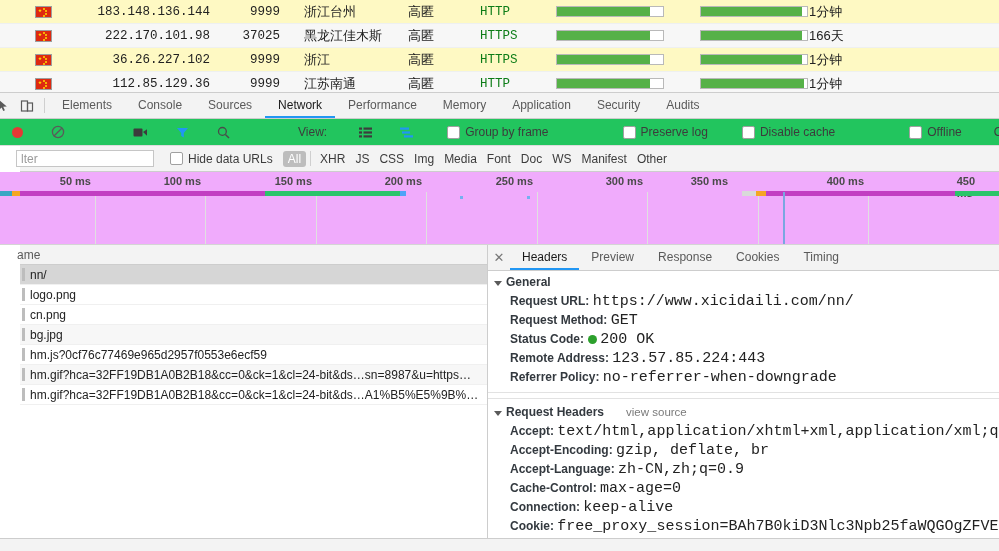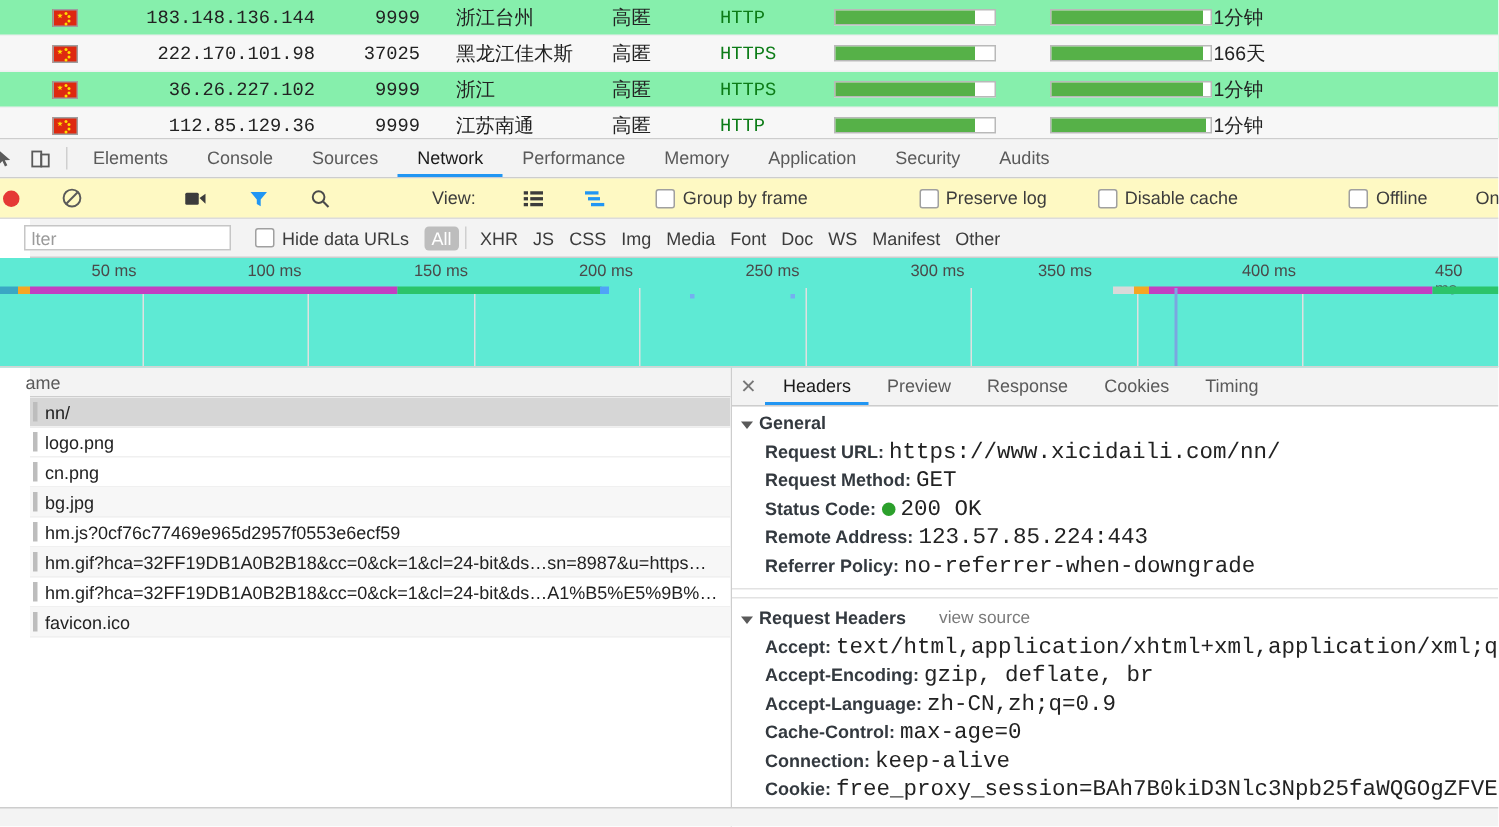--- a/index.html
+++ b/index.html
@@ -6,21 +6,21 @@
   body{
     width:999px;height:551px;overflow:hidden;
     background:#fff;
     font-family:"Liberation Sans", sans-serif;
     font-size:12px;color:#303942;
     -webkit-font-smoothing:antialiased;
   }
   .app{position:relative;width:999px;height:551px;overflow:hidden;}
 
   
-  .page-table{position:absolute;left:0;top:0;width:999px;height:92px;background:#86efac;overflow:hidden;}
+  .page-table{position:absolute;left:0;top:0;width:999px;height:92px;background:#fef9c3;overflow:hidden;}
   .ptrow{position:relative;height:23px;display:flex;align-items:center;border-bottom:1px solid #eef0f0;}
   .ptrow.alt{background:#f7f7f7;}
   .flag-cell{width:60px;display:flex;justify-content:flex-end;padding-right:8px;box-sizing:border-box;}
   .flag{
     width:17px;height:12px;display:inline-block;position:relative;
     background:#de2910;border:1px solid #9e9e9e;box-sizing:border-box;
   }
   .flag .s1{position:absolute;left:2px;top:2px;width:4px;height:4px;background:#ffde00;
      clip-path:polygon(50% 0%,61% 35%,98% 35%,68% 57%,79% 91%,50% 70%,21% 91%,32% 57%,2% 35%,39% 35%);}
   .flag .s2{position:absolute;left:7px;top:1px;width:2px;height:2px;background:#ffde00;border-radius:50%;}
@@ -45,42 +45,42 @@
   
   .tabstrip{height:25px;background:#f3f3f3;border-bottom:1px solid #cdcdcd;display:flex;align-items:stretch;flex:none;}
   .tb-icon{width:26px;display:flex;align-items:center;justify-content:center;cursor:pointer;}
   .tb-sep{width:1px;margin:5px 4px;background:#cfcfcf;}
   .tabs{display:flex;align-items:stretch;}
   .tab{padding:0 13px;display:flex;align-items:center;font-size:12px;color:#5a5a5a;cursor:pointer;
        border-bottom:2px solid transparent;}
   .tab.active{color:#1a1a1a;border-bottom-color:#2196f3;}
 
   
-  .nettoolbar{height:26px;background:#fef9c3;border-bottom:1px solid #dcdcdc;display:flex;align-items:center;flex:none;padding-left:6px;gap:28px;}
+  .nettoolbar{height:26px;background:#22c55e;border-bottom:1px solid #dcdcdc;display:flex;align-items:center;flex:none;padding-left:16px;gap:28px;}
   .rec-dot{width:11px;height:11px;border-radius:50%;background:#e53935;margin-left:-4px;}
   .ctl{display:flex;align-items:center;justify-content:center;width:26px;height:26px;cursor:pointer;}
   .vsep{width:1px;height:15px;background:#cfcfcf;margin:0 6px;}
   .lbl{font-size:12px;color:#3c3c3c;margin-right:4px;}
   .ckbox{width:11px;height:11px;border:1px solid #a0a0a0;background:#fff;border-radius:2px;display:inline-block;margin-right:5px;flex:none;}
   .ckwrap{display:flex;align-items:center;margin-right:6px;cursor:pointer;font-size:12px;color:#3c3c3c;white-space:nowrap;}
   .selvalue{font-size:12px;color:#3c3c3c;margin-left:2px;}
   .caret-dn{width:0;height:0;border-left:4px solid transparent;border-right:4px solid transparent;border-top:4px solid #6e6e6e;margin-left:12px;}
 
   
   .filterbar{height:25px;background:#f3f3f3;border-bottom:1px solid #cdcdcd;display:flex;align-items:center;flex:none;margin-left:20px;}
   .filter-input{width:138px;height:17px;border:1px solid #c6c6c6;background:#fff;margin-left:-4px;
      font-size:12px;color:#9a9a9a;padding:0 4px;line-height:17px;box-sizing:border-box;overflow:hidden;}
   .fspacer{flex:0 0 8px;}
   .pill{padding:1px 5px;border-radius:3px;font-size:12px;color:#333;cursor:pointer;margin-right:2px;}
   .pill.on{background:#bdbdbd;color:#fff;}
   .ftypes{display:flex;align-items:center;}
   .ftype{font-size:12px;color:#3c3c3c;margin:0 5px;cursor:pointer;}
 
   
-  .overview{height:72px;background:#5eead4;border-bottom:1px solid #d4d4d4;position:relative;flex:none;overflow:hidden;}
+  .overview{height:72px;background:#f0abfc;border-bottom:1px solid #d4d4d4;position:relative;flex:none;overflow:hidden;font-weight:bold;}
   .ruler-labels{position:absolute;left:0;top:0;width:100%;height:20px;}
   .tick{position:absolute;top:3px;font-size:11px;color:#4a4a4a;transform:translateX(-100%);padding-right:4px;}
   .gridline{position:absolute;top:20px;bottom:0;width:1px;background:#e0e0e0;}
   .ovbar{position:absolute;height:5px;}
   .ovdot{position:absolute;width:3px;height:3px;background:#74b0f0;top:24px;}
   .ovcursor{position:absolute;top:20px;bottom:0;width:2px;background:#7aa7e0;}
 
   
   .panes{flex:1;display:flex;min-height:0;margin-left:20px;}
   .leftpane{width:467px;border-right:1px solid #cdcdcd;display:flex;flex-direction:column;min-width:0;}
@@ -414,24 +414,20 @@
               <span class="reqname">hm.js?0cf76c77469e965d2957f0553e6ecf59</span>
             </div>
           <div class="reqrow alt">
               <span class="reqbar"></span>
               <span class="reqname">hm.gif?hca=32FF19DB1A0B2B18&amp;cc=0&amp;ck=1&amp;cl=24-bit&amp;ds…sn=8987&amp;u=https%3…</span>
             </div>
           <div class="reqrow">
               <span class="reqbar"></span>
               <span class="reqname">hm.gif?hca=32FF19DB1A0B2B18&amp;cc=0&amp;ck=1&amp;cl=24-bit&amp;ds…A1%B5%E5%9B%BD…</span>
             </div>
-          <div class="reqrow alt">
-              <span class="reqbar"></span>
-              <span class="reqname">favicon.ico</span>
-            </div>
         </div>
       </div>
 
       <div class="rightpane">
         <div class="rp-tabs">
           <div class="rp-close">✕</div>
           <div class="rp-tab active">Headers</div>
           <div class="rp-tab">Preview</div>
           <div class="rp-tab">Response</div>
           <div class="rp-tab">Cookies</div>

